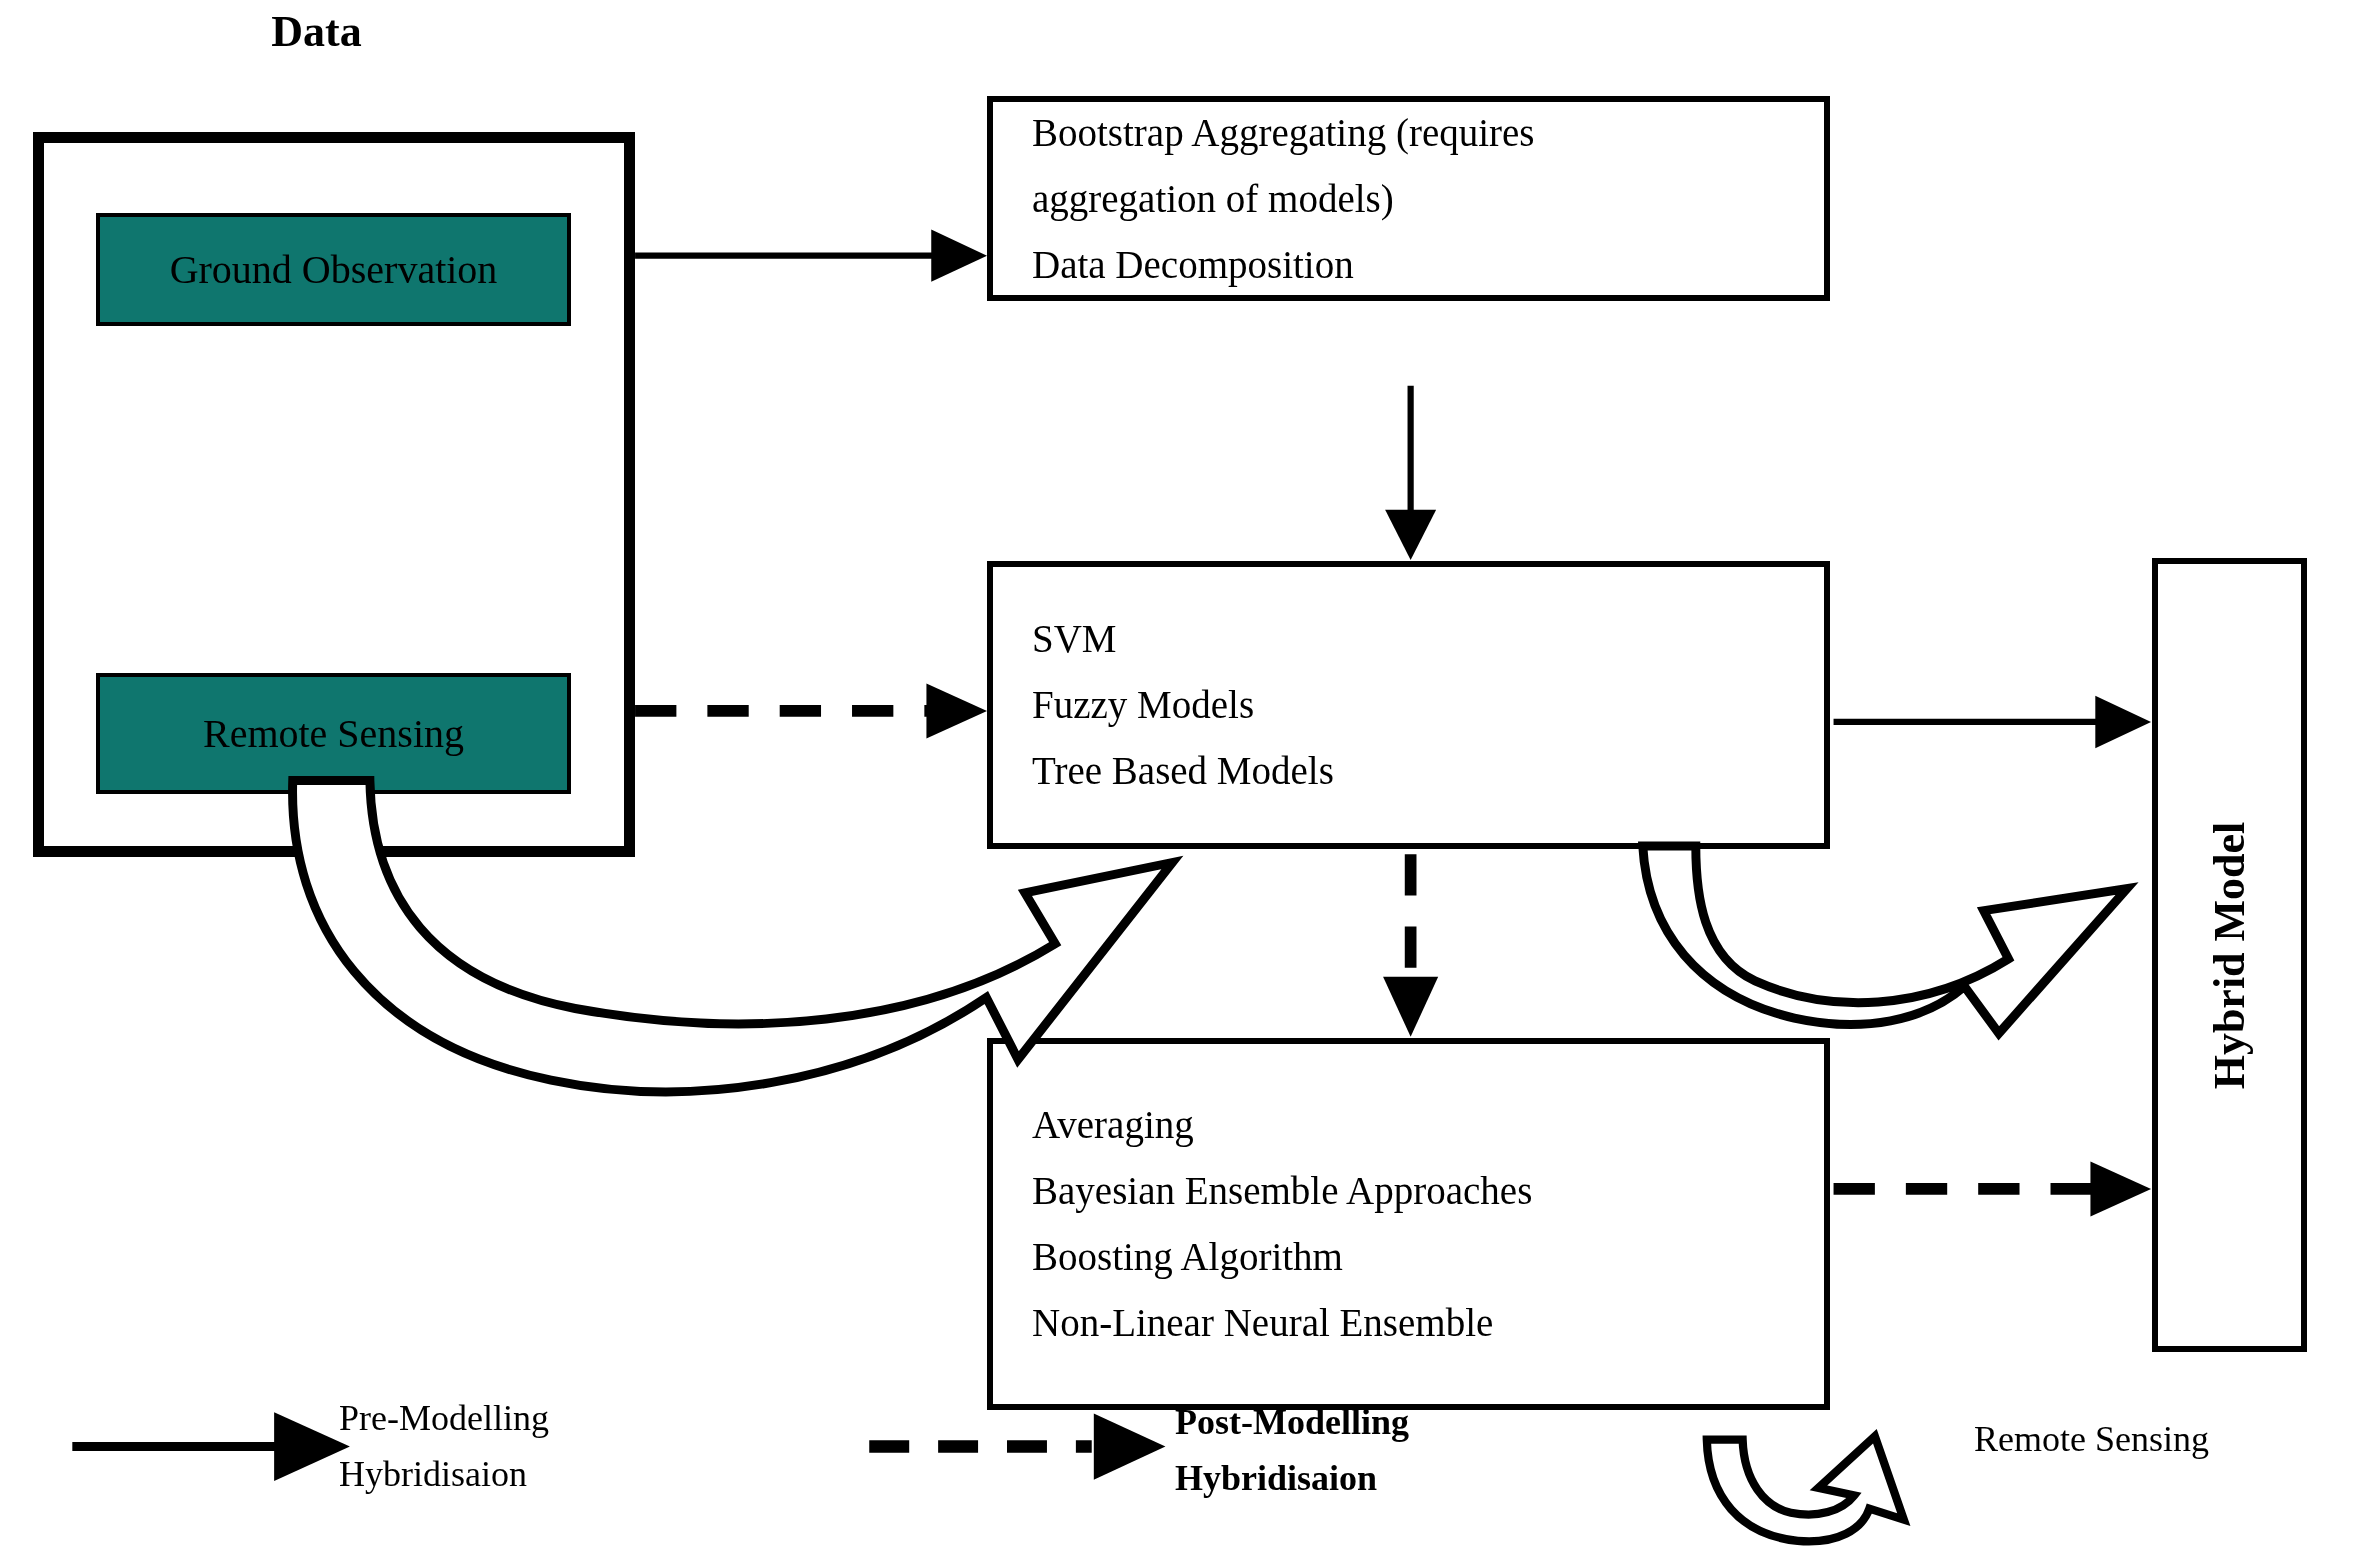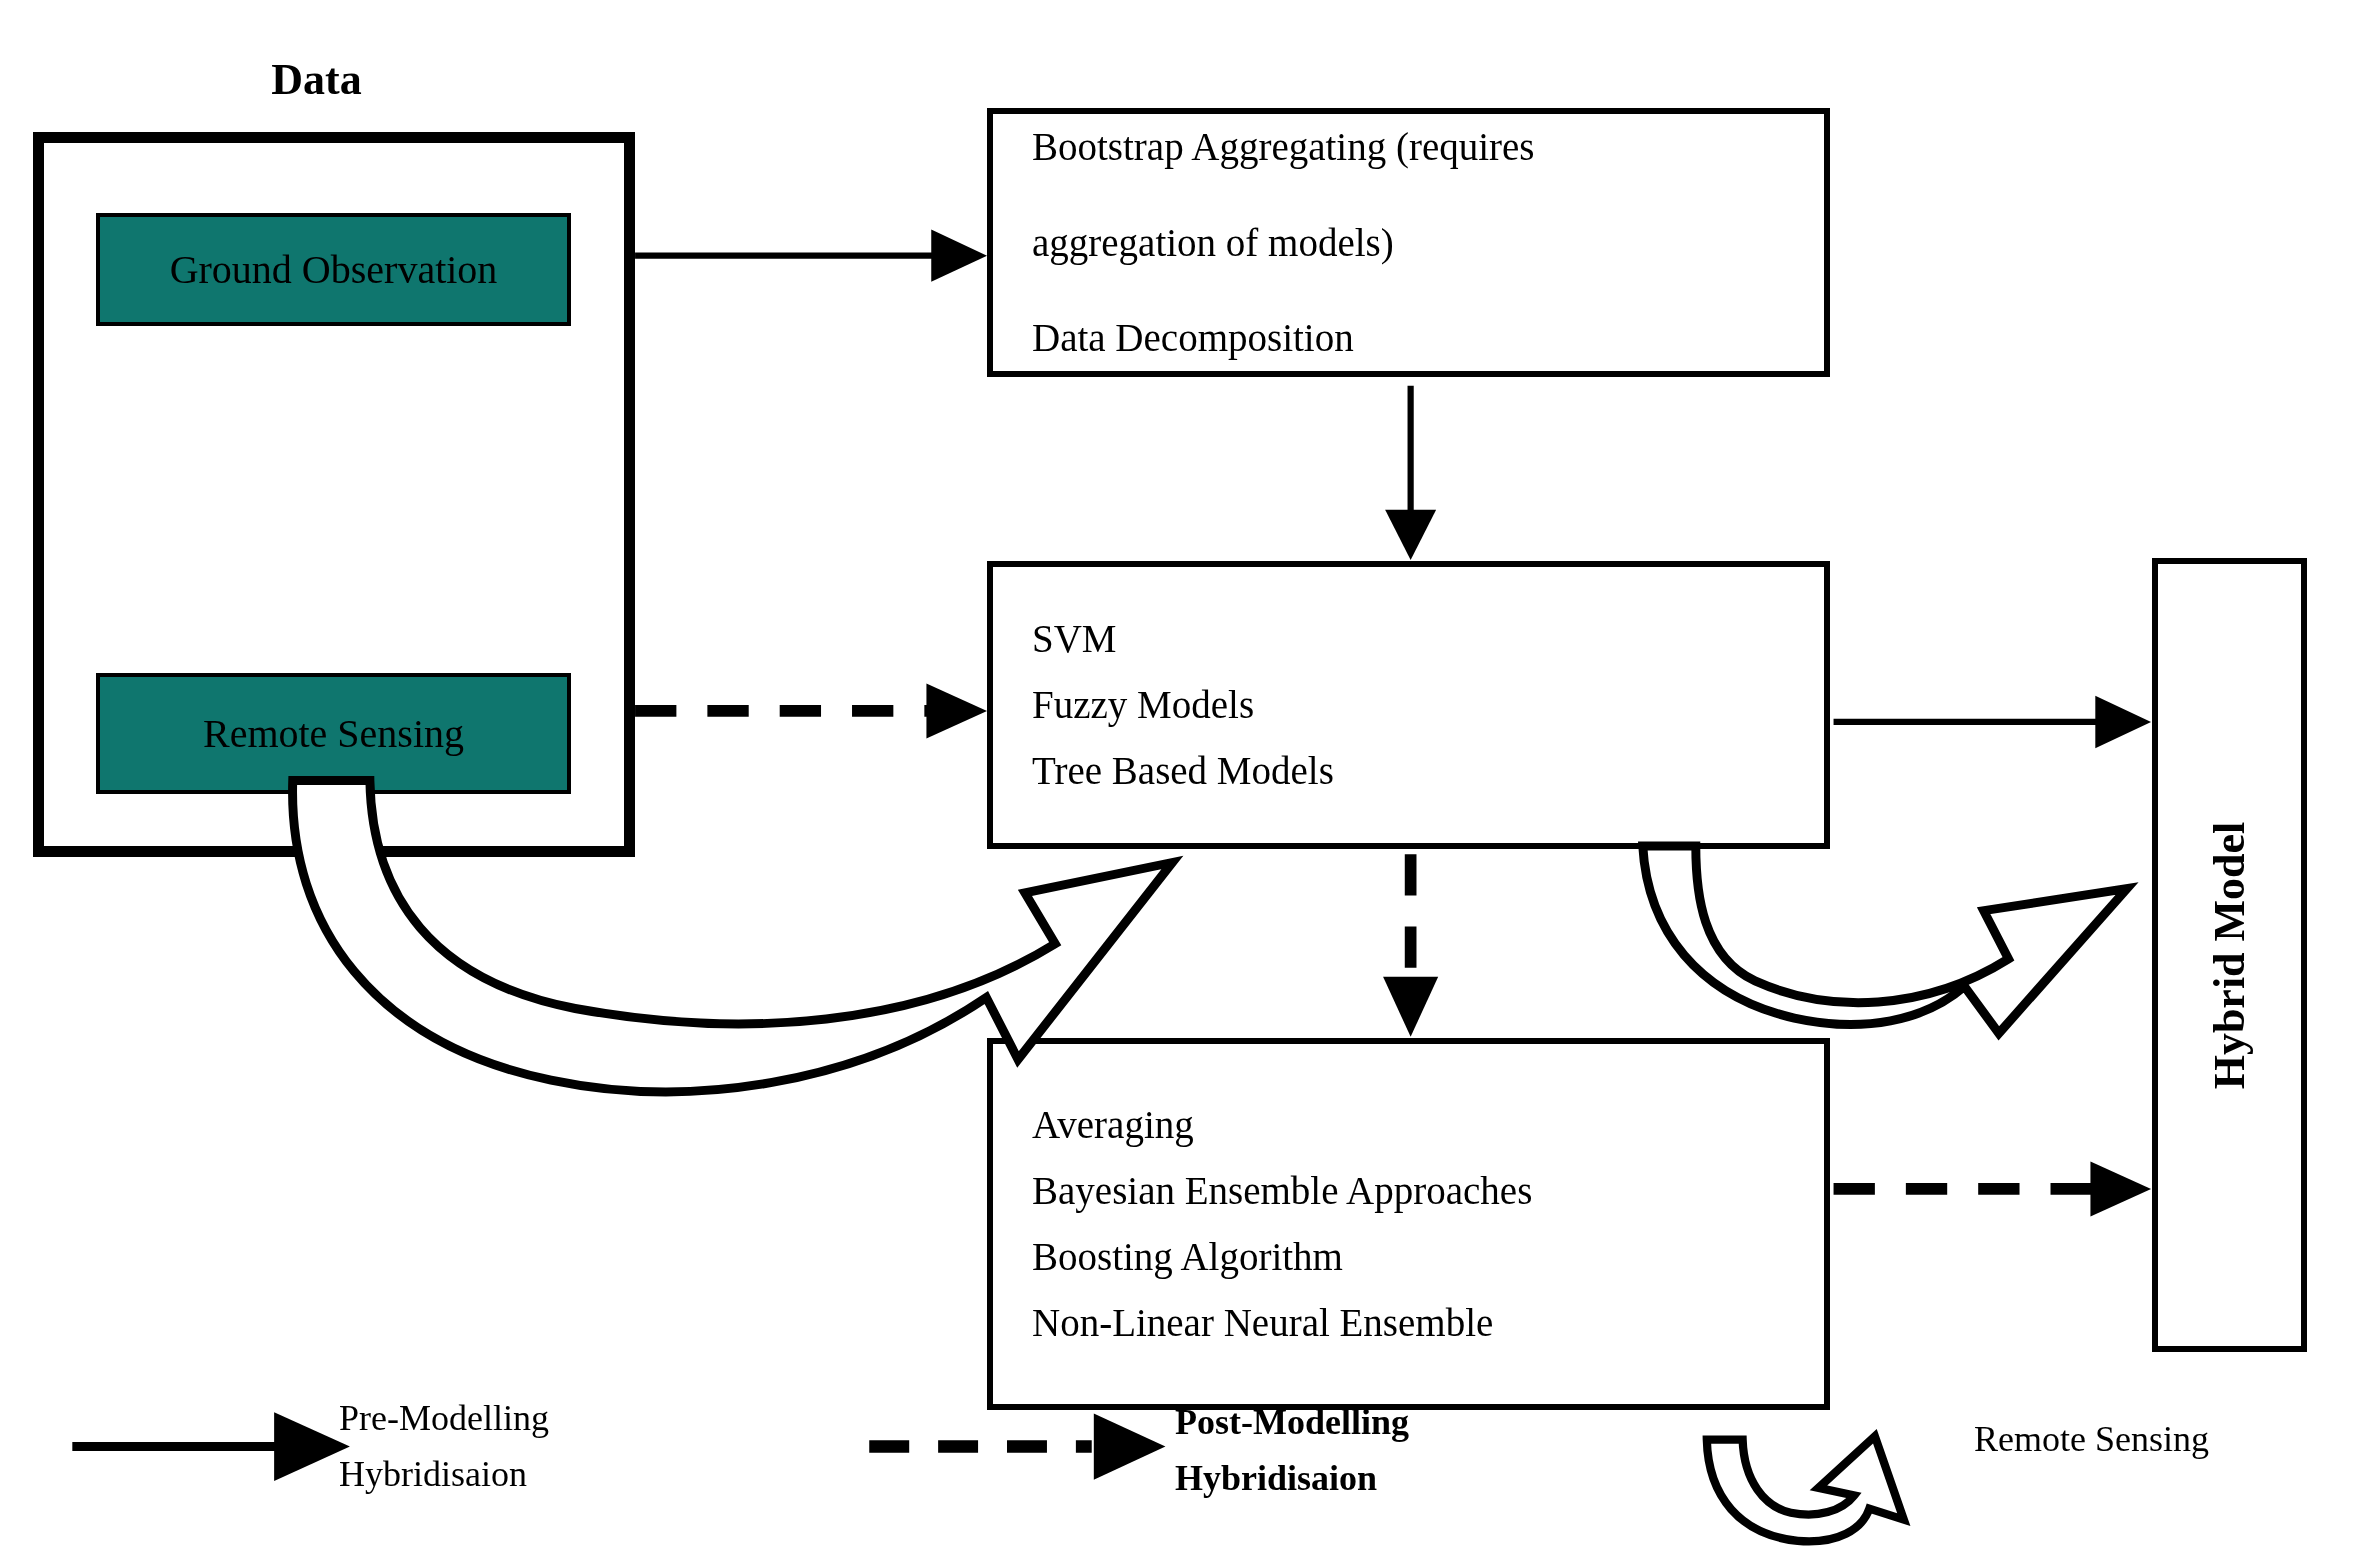--- a/index.html
+++ b/index.html
@@ -11,21 +11,20 @@
     color: #000000;
     font-family: "Liberation Serif", serif;
     overflow: hidden;
   }
   .abs { position: absolute; }
   .heading {
     font-weight: bold;
     font-size: 44px;
     text-align: center;
     white-space: nowrap;
-    margin-top: 48px;
   }
   .box {
     position: absolute;
     box-sizing: border-box;
     border: 6.2px solid #000;
     background: transparent;
   }
   .outer-box {
     border-width: 11px;
     background: #ffffff;
@@ -87,21 +86,21 @@
   <div class="box outer-box" style="left:33px; top:132px; width:602px; height:725px;"></div>
 
   <div class="box data-inner" style="left:96px; top:201px; width:475px; height:113px;">
     <span>Ground Observation</span>
   </div>
 
   <div class="box data-inner" style="left:96px; top:661px; width:475px; height:121px;">
     <span>Remote Sensing</span>
   </div>
 
-  <div class="box mid-box" style="top:108px; height:269px;justify-content:space-between;">
+  <div class="box mid-box" style="top:96px; height:205px;">
     <div class="line">Bootstrap Aggregating (requires</div>
     <div class="line">aggregation of models)</div>
     <div class="line">Data Decomposition</div>
   </div>
 
   <div class="box mid-box" style="top:561px; height:288px;">
     <div class="line">SVM</div>
     <div class="line">Fuzzy Models</div>
     <div class="line">Tree Based Models</div>
   </div>

